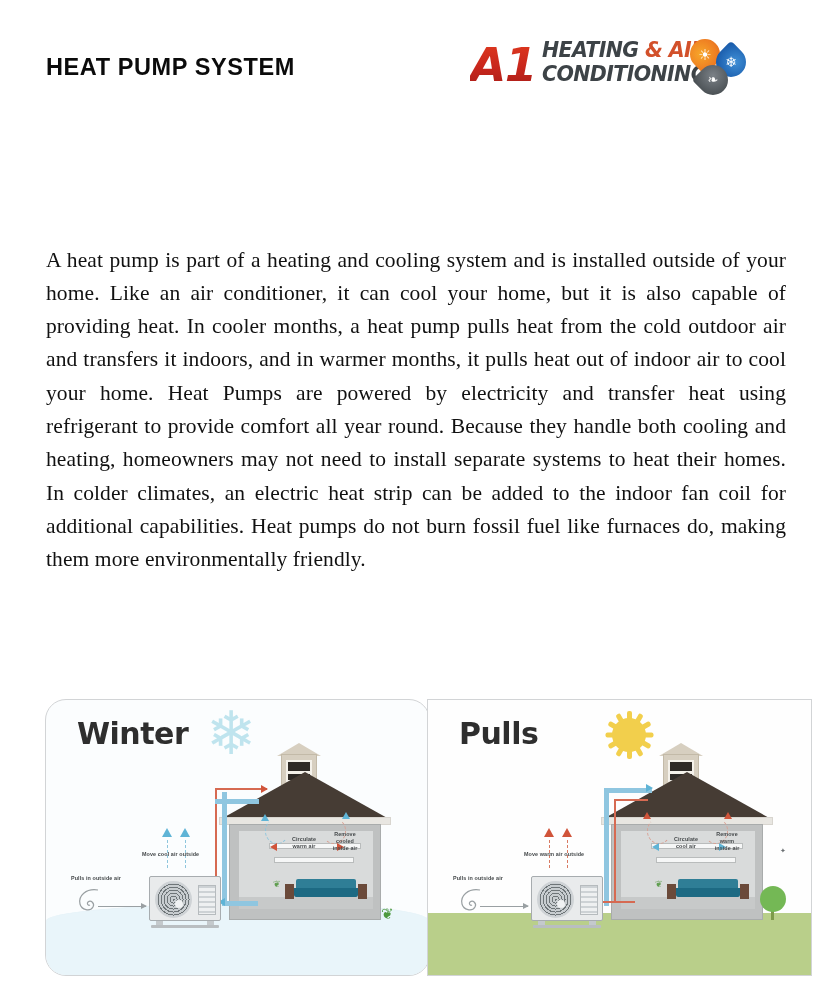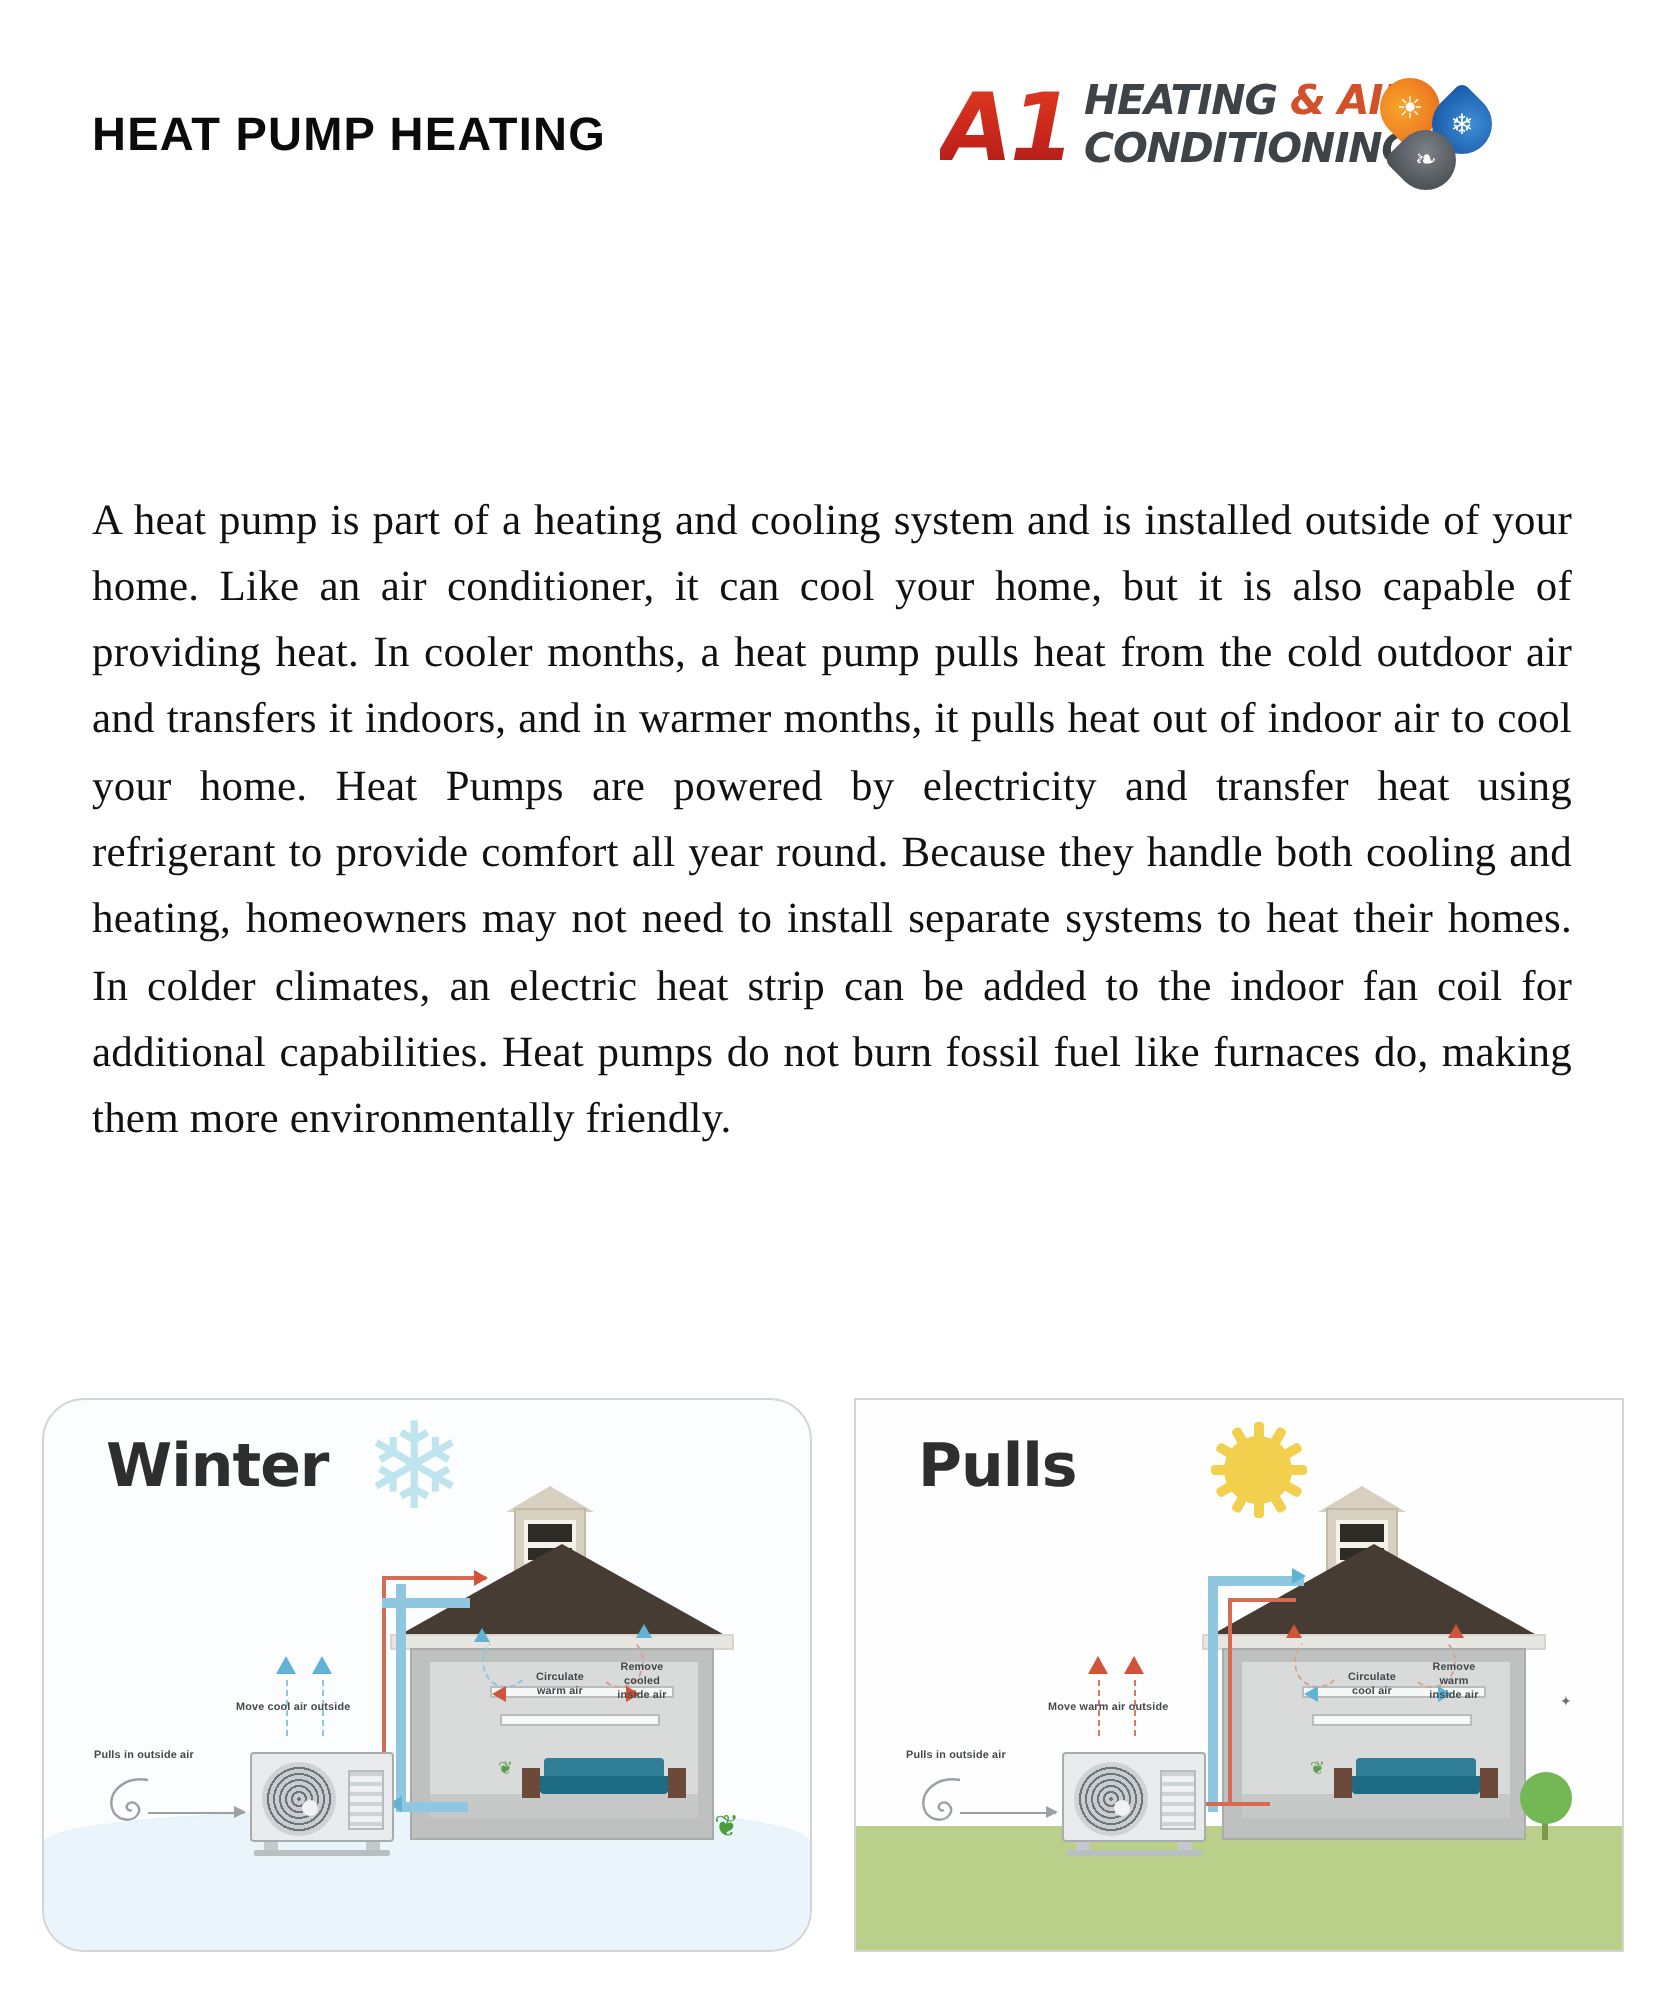--- a/index.html
+++ b/index.html
@@ -140,21 +140,21 @@
     height: 280px;
   }
   .panel {
     position: absolute;
     top: 0;
     width: 385px;
     height: 277px;
     border: 1px solid #d2d4d6;
     overflow: hidden;
   }
-  .panel-winter { left: 21px; background: #fbfdfe; border-radius: 21px; }
+  .panel-winter { left: 45px; background: #fbfdfe; border-radius: 21px; }
   .panel-summer { left: 427px; background: #fefefe; }
 
   .season-label {
     position: absolute;
     left: 31px;
     top: 16px;
     font-family: "DejaVu Sans", sans-serif;
     font-weight: bold;
     font-size: 30px;
     letter-spacing: -0.5px;
@@ -561,21 +561,21 @@
     top: 147px;
     font-size: 7px;
     color: #6b7073;
   }
 </style>
 </head>
 <body>
 
 <div class="header">
 
-  <div class="page-title">HEAT PUMP HEATING</div>
+  <div class="page-title">HEAT PUMP SYSTEM</div>
 
   <div class="logo">
 
     <div class="logo-a1">A1</div>
 
     <div class="logo-words">
       <div class="logo-line"><span>HEATING</span><span class="amp"> &amp; </span><span class="air">AIR</span></div>
       <div class="logo-line">CONDITIONING</div>
     </div>
 

